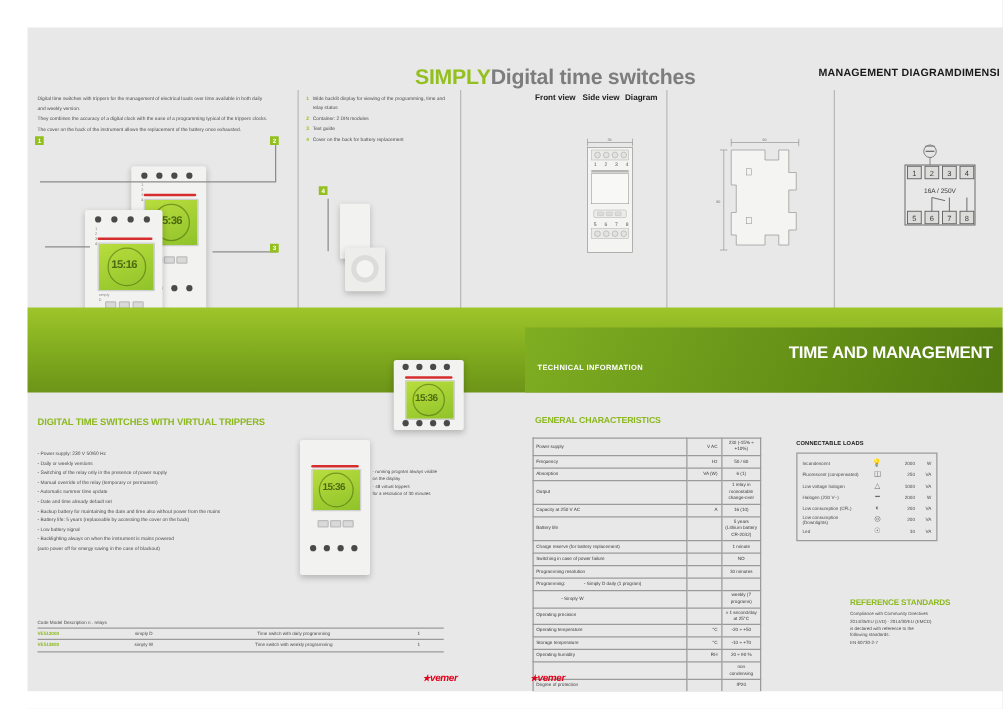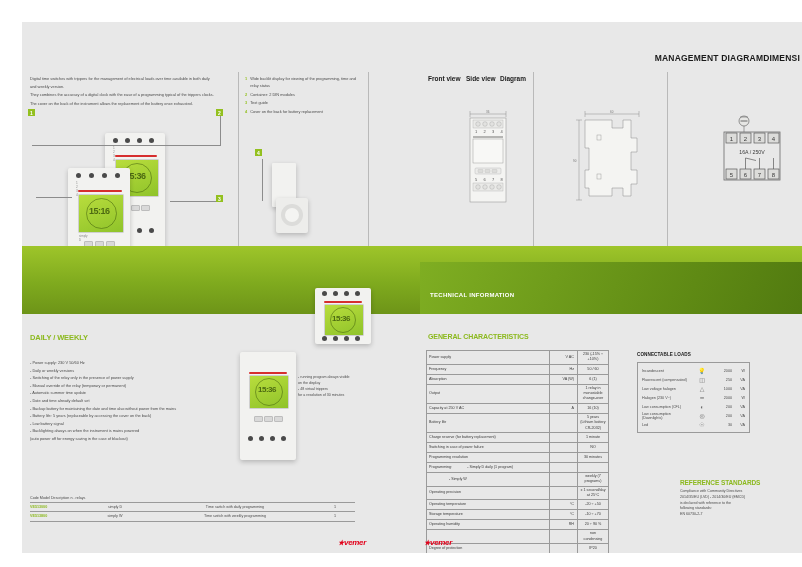--- a/index.html
+++ b/index.html
@@ -116,20 +116,23 @@
 </head>
 <body>
 
 <div class="page">
 
   <div class="top-strip"></div>
   <div class="left-strip"></div>
   <div class="bottom-strip"></div>
 
   <div class="hdr">
+    <div class="hdr-title">
+      <span class="brand">SIMPLY</span><span class="rest">Digital time switches</span>
+    </div>
     <div class="hdr-right">MANAGEMENT DIAGRAMDIMENSI</div>
   </div>
 
   <div class="intro">
     <p>Digital time switches with trippers for the management of electrical loads over time available in both daily</p>
     <p>and weekly version.</p>
     <p>They combines the accuracy of a digital clock with the ease of a programming typical of the trippers clocks.</p>
     <p>The cover on the back of the instrument allows the replacement of the battery once exhausted.</p>
   </div>
 
@@ -294,40 +297,41 @@
     <text x="36" y="40" font-size="5.2" fill="#3a3a3a" text-anchor="middle" font-family="Liberation Sans, sans-serif">16A / 250V</text>
     <line x1="29.5" y1="44" x2="29.5" y2="55" stroke="#5a5a5a" stroke-width="0.7"></line>
     <line x1="43.5" y1="44" x2="43.5" y2="55" stroke="#5a5a5a" stroke-width="0.7"></line>
     <line x1="57.5" y1="44" x2="57.5" y2="55" stroke="#5a5a5a" stroke-width="0.7"></line>
     <line x1="29.5" y1="44" x2="40" y2="46.5" stroke="#5a5a5a" stroke-width="0.7"></line>
     <line x1="29.5" y1="44" x2="29.5" y2="44" stroke="#5a5a5a" stroke-width="0.7"></line>
   </svg>
 
   <div class="band"></div>
   <div class="band-dark"></div>
+  <div class="band-title">TIME AND MANAGEMENT</div>
   <div class="tech-info">TECHNICAL INFORMATION</div>
 
   <div class="device" style="left:315px;top:288px;">
     <div class="dev-body" style="left:0;top:0;width:56px;height:56px;"></div>
     <div class="term" style="left:7px;top:3px;"></div>
     <div class="term" style="left:18px;top:3px;"></div>
     <div class="term" style="left:29px;top:3px;"></div>
     <div class="term" style="left:40px;top:3px;"></div>
     <div class="redbar" style="left:9px;top:13px;width:38px;"></div>
     <div class="dev-screen" style="left:9px;top:16px;width:38px;height:30px;"></div>
     <div class="dev-dial" style="left:15px;top:19px;width:24px;height:24px;"></div>
     <div class="dev-time" style="left:17px;top:26px;font-size:8px;">15:36</div>
     <div class="term" style="left:7px;top:48px;"></div>
     <div class="term" style="left:18px;top:48px;"></div>
     <div class="term" style="left:29px;top:48px;"></div>
     <div class="term" style="left:40px;top:48px;"></div>
   </div>
 
   <div class="sec-title" style="left:30px;top:333px;width:200px;">
-    <div>DAILY / WEEKLY</div>
+    <div>DIGITAL TIME SWITCHES WITH VIRTUAL TRIPPERS</div>
   </div>
 
   <div class="featlist">
     <div>- Power supply: 230 V 50/60 Hz</div>
     <div>- Daily or weekly versions</div>
     <div>- Switching of the relay only in the presence of power supply</div>
     <div>- Manual override of the relay (temporary or permanent)</div>
     <div>- Automatic summer time update</div>
     <div>- Date and time already default set</div>
     <div>- Backup battery for maintaining the date and time also without power from the mains</div>

